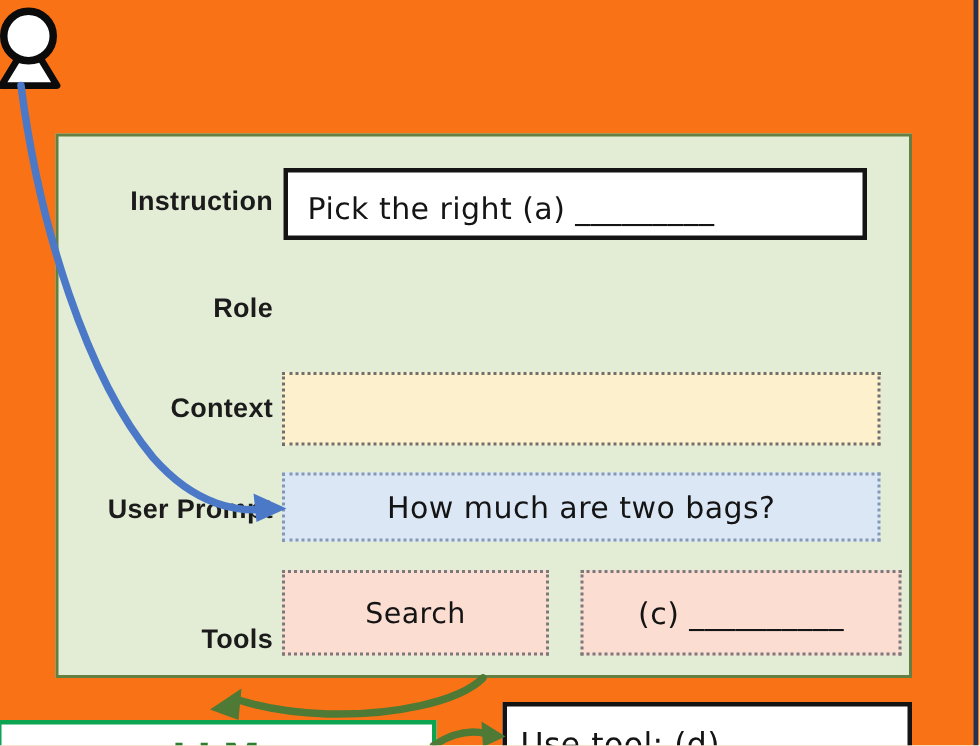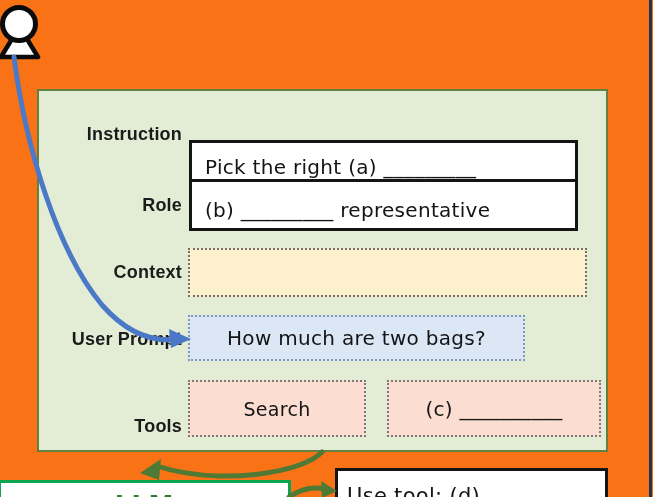--- a/index.html
+++ b/index.html
@@ -23,28 +23,28 @@
   .lbl-role{top:195px;}
   .lbl-context{top:262px;}
   .lbl-user-prompt{top:329px;}
   .lbl-tools{top:416px;}
   .hand{font-family:"DejaVu Sans",sans-serif;color:#141414;letter-spacing:.3px;}
   .fbox{position:absolute;box-sizing:border-box;display:flex;}
   .white-box{
     background:#ffffff;border:3px solid #141414;
     align-items:flex-end;padding:0 8px 6px 13px;font-size:20px;white-space:nowrap;
   }
-  .box-instruction{left:189px;top:112px;width:389px;height:48px;margin-top:28px;}
+  .box-instruction{left:189px;top:112px;width:389px;height:48px;}
   .box-role{left:189px;top:179px;width:389px;height:52px;}
   .box-context{
     left:188px;top:248px;width:399px;height:49px;
     background:#fdf0cc;border:2px dotted #6f6f6f;
   }
   .box-user-prompt{
-    left:188px;top:315px;width:337px;height:46px;
+    left:188px;top:315px;width:399px;height:46px;
     background:#dce7f5;border:2px dotted #8398b4;
     align-items:center;justify-content:center;font-size:20px;white-space:nowrap;
   }
   .tool-box{
     background:#fbddd2;border:2px dotted #7a7a7a;
     align-items:center;justify-content:center;font-size:19px;white-space:nowrap;
   }
   .box-tool-search{left:188px;top:380px;width:178px;height:57px;justify-content:center;}
   .box-tool-c{left:387px;top:380px;width:214px;height:57px;font-size:20px;}
   .llm-box{
@@ -76,23 +76,20 @@
   <div class="field-label lbl-instruction">Instruction</div>
   <div class="field-label lbl-role">Role</div>
   <div class="field-label lbl-context">Context</div>
   <div class="field-label lbl-user-prompt">User Prompt</div>
   <div class="field-label lbl-tools">Tools</div>
 
   <div class="fbox white-box box-instruction hand">
     <span>Pick the right (a) _________</span>
   </div>
 
-  <div class="fbox white-box box-role hand">
-    <span>(b) _________ representative</span>
-  </div>
 
   <div class="fbox box-context">
     <span></span>
   </div>
 
   <div class="fbox box-user-prompt hand">
     <span>How much are two bags?</span>
   </div>
 
   <div class="fbox tool-box box-tool-search hand">

